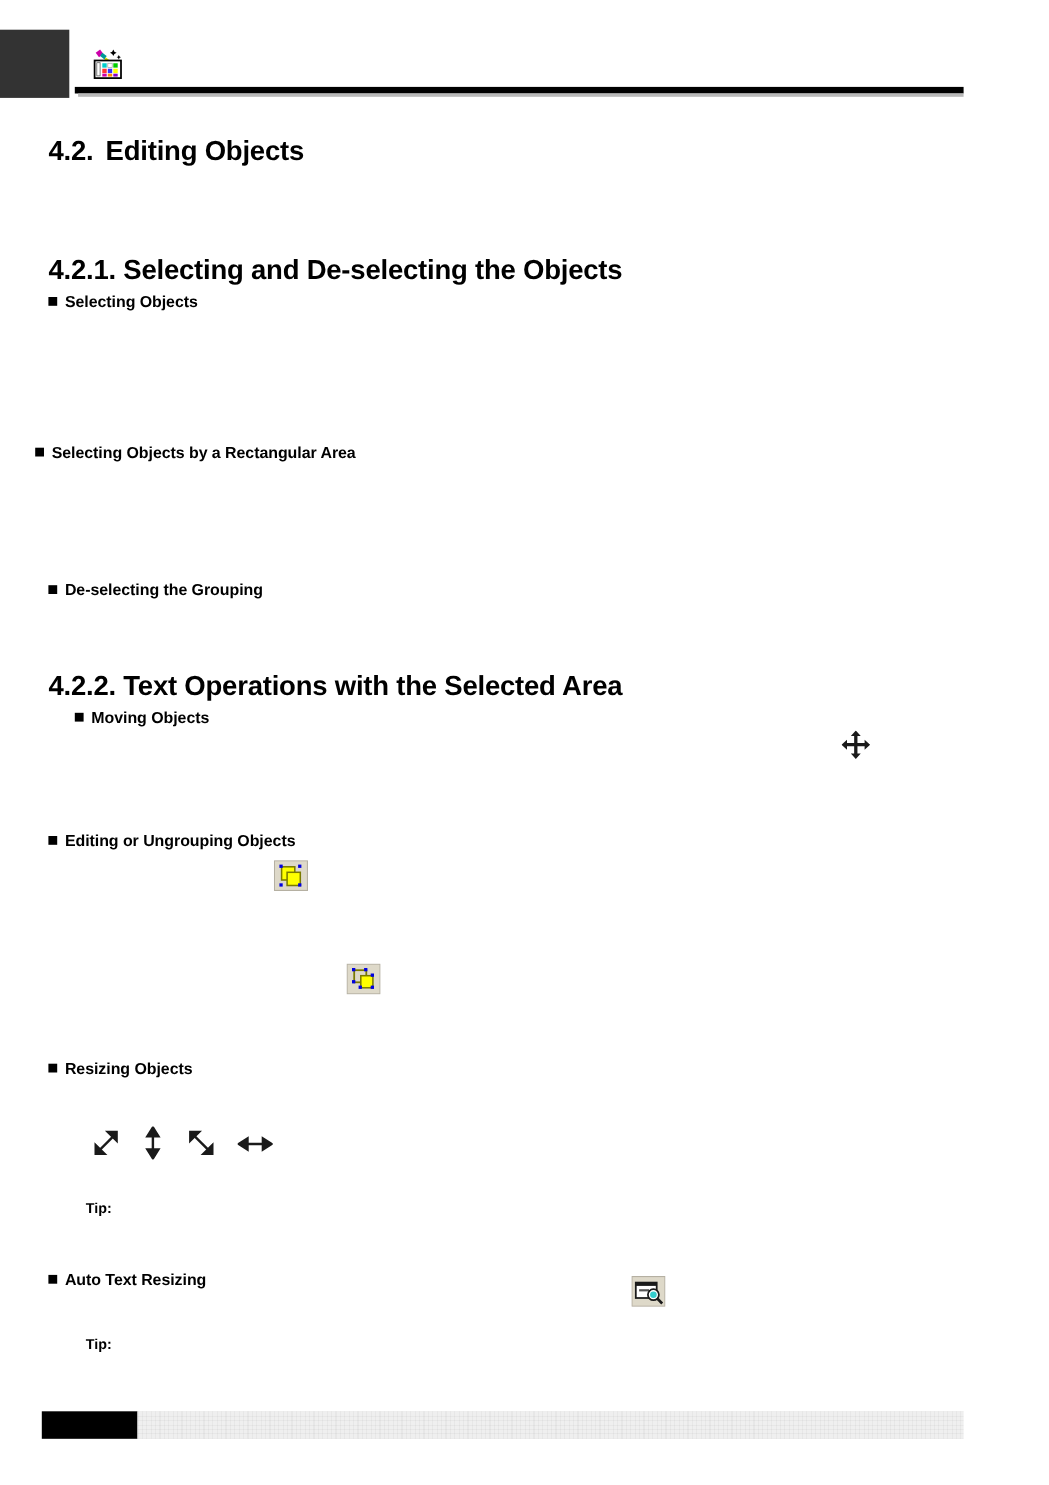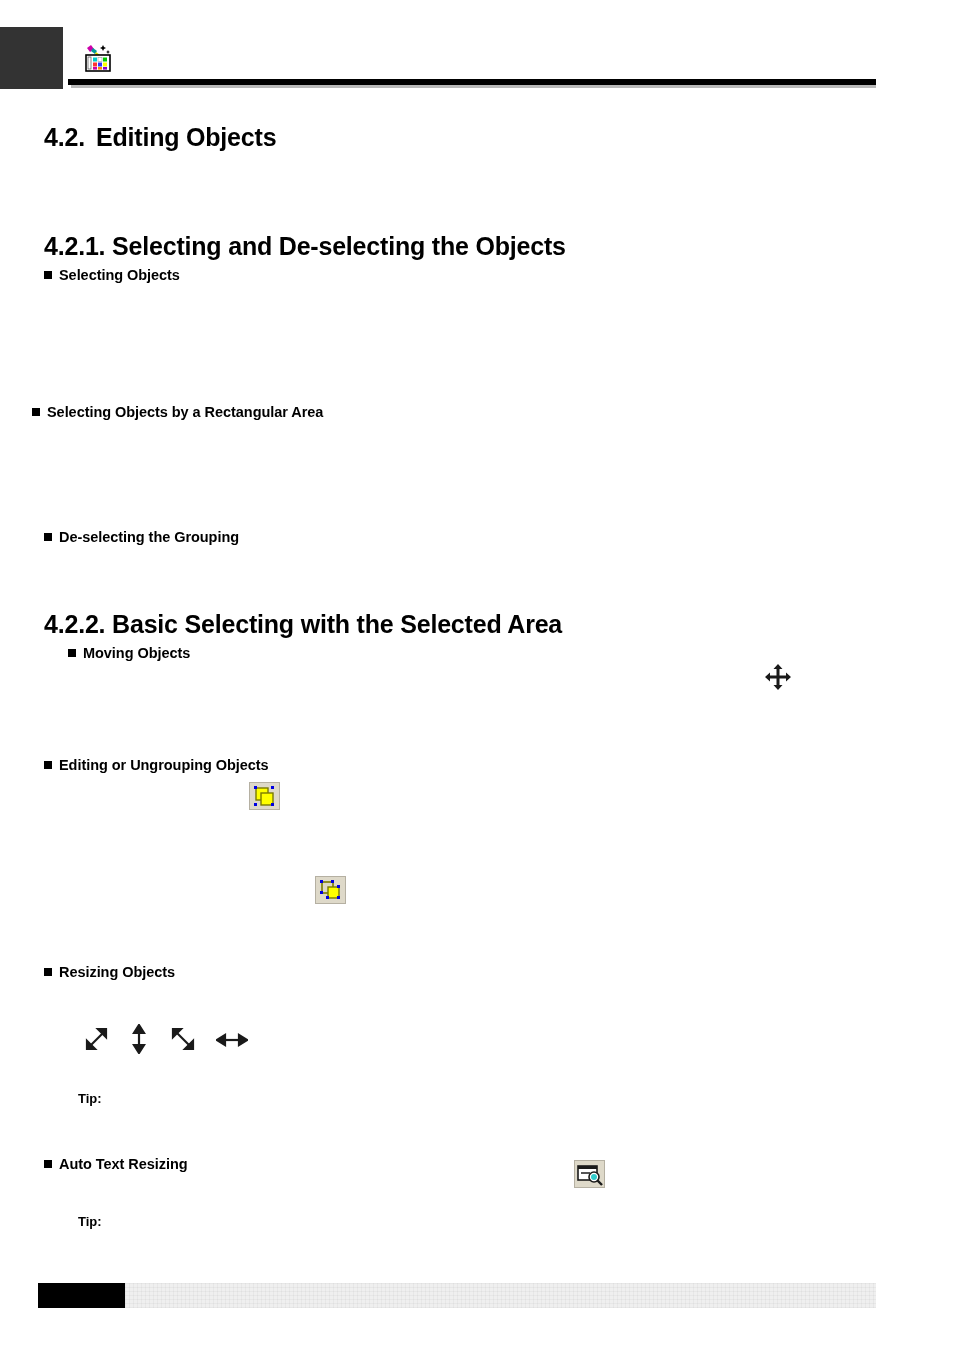--- a/index.html
+++ b/index.html
@@ -170,21 +170,21 @@
   </div>
 
   <div class="bullet-head" style="left:32px; top:379px;margin-top:25px;">
     <span class="sq"></span><span>Selecting Objects by a Rectangular Area</span>
   </div>
 
   <div class="bullet-head" style="left:44px; top:529px;">
     <span class="sq"></span><span>De-selecting the Grouping</span>
   </div>
 
-  <div class="h-sub" style="left:44px; top:610px;">4.2.2. Basic Selecting with the Selected Area</div>
+  <div class="h-sub" style="left:44px; top:610px;">4.2.2. Text Operations with the Selected Area</div>
 
   <div class="bullet-head" style="left:44px; top:645px;padding-left:24px;">
     <span class="sq"></span><span>Moving Objects</span>
   </div>
 
   <div class="icon-box" style="left:765px; top:664px;">
     <svg width="26" height="26" viewBox="0 0 26 26">
       <g fill="#1a1a1a">
         <path d="M13 0 L17.5 5 L14.5 5 L14.5 11.5 L21 11.5 L21 8.5 L26 13 L21 17.5 L21 14.5 L14.5 14.5 L14.5 21 L17.5 21 L13 26 L8.5 21 L11.5 21 L11.5 14.5 L5 14.5 L5 17.5 L0 13 L5 8.5 L5 11.5 L11.5 11.5 L11.5 5 L8.5 5 Z"></path>
       </g>

